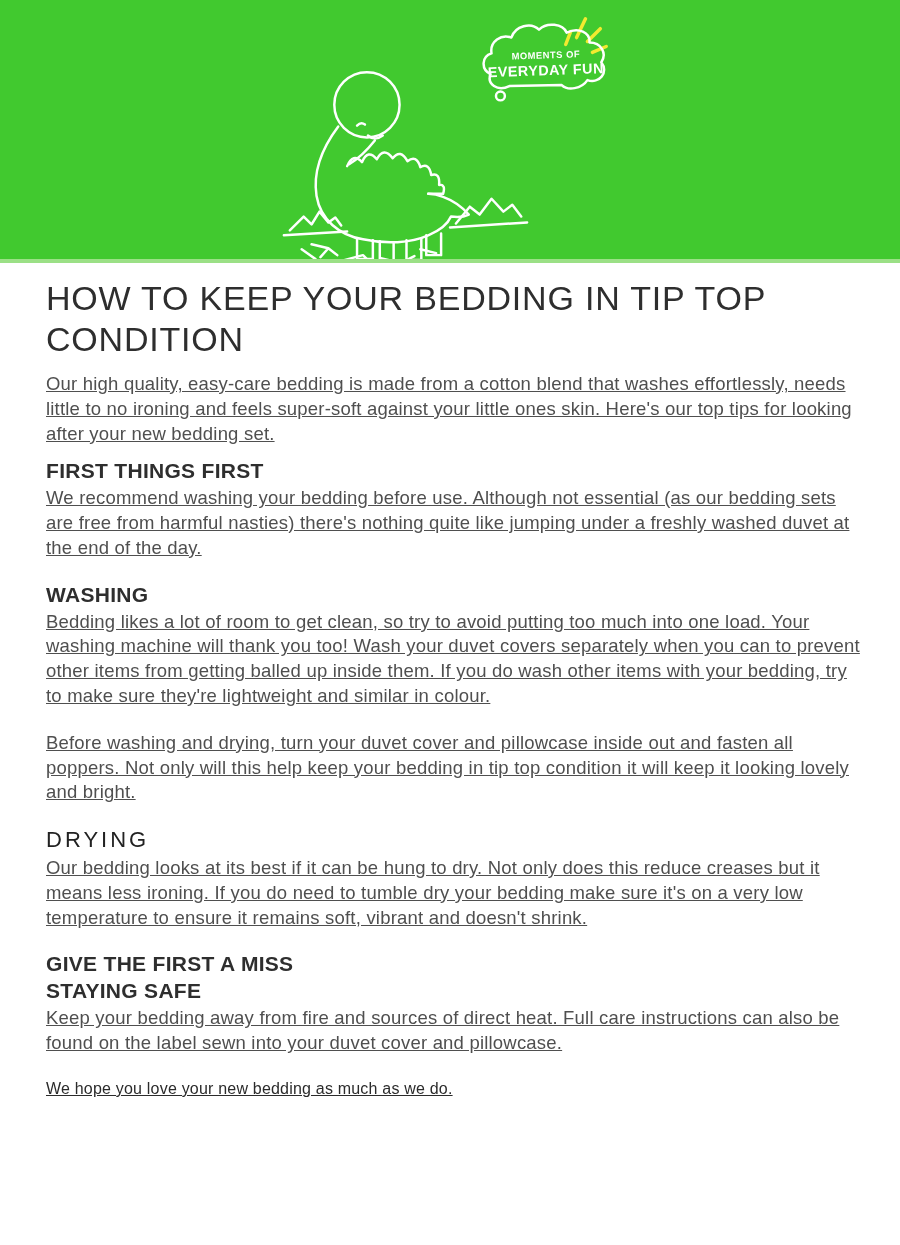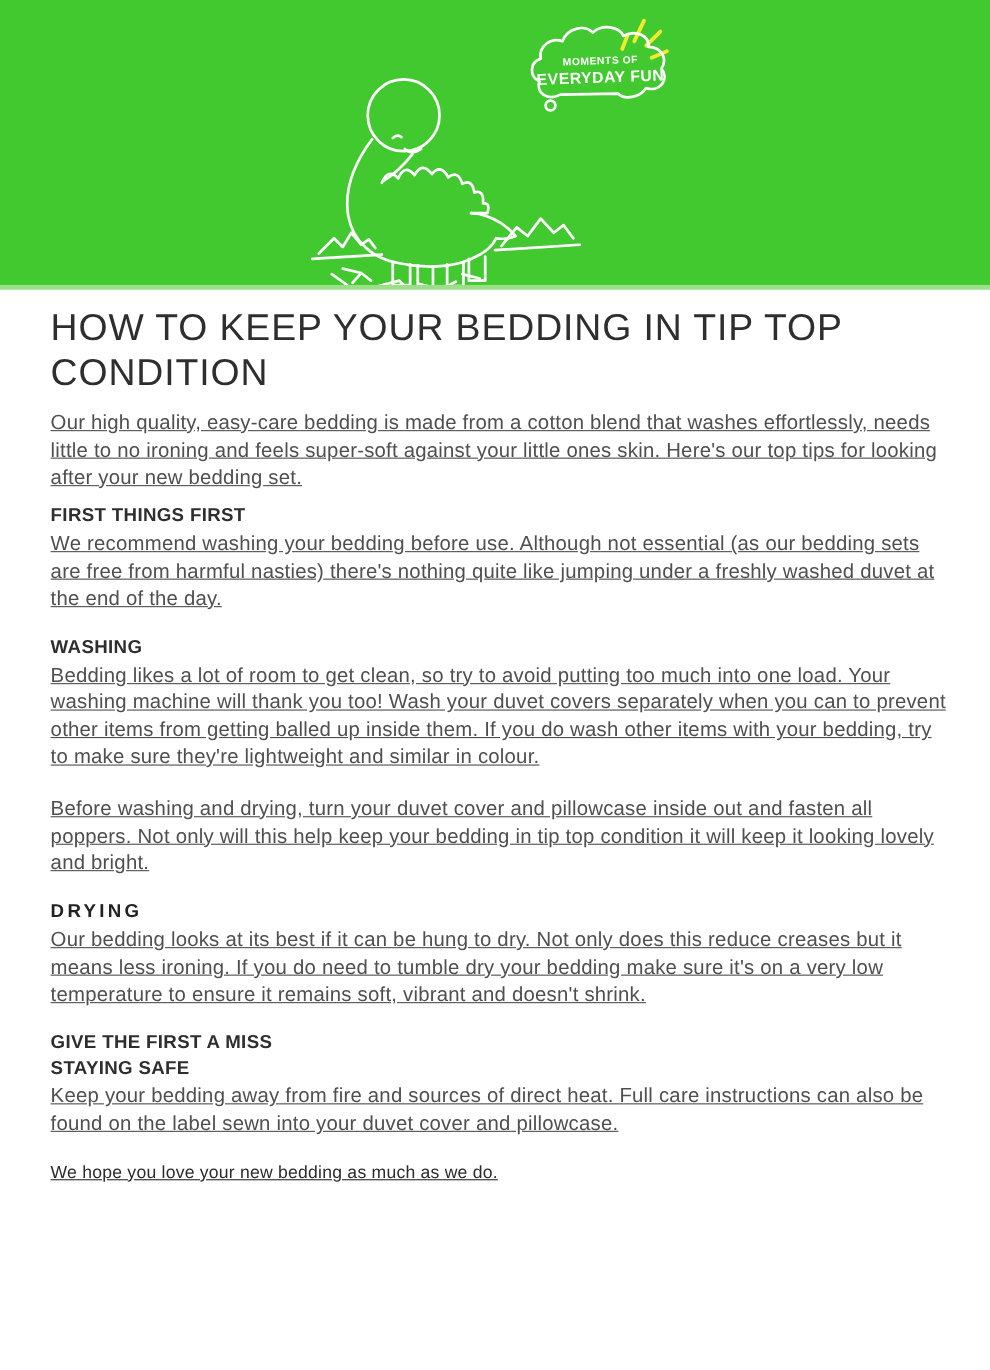--- a/index.html
+++ b/index.html
@@ -31,25 +31,25 @@
   .page-title {
     font-size: 34px; font-weight: 400; color: #2e2e2e;
     letter-spacing: 0.8px; line-height: 1.22; margin: 0 0 11px 0;
   }
   .content p {
     font-size: 18.5px; color: #4f4f4f; line-height: 1.34;
     letter-spacing: 0.2px; margin: 0 0 22px 0; text-decoration: underline;
   }
   p.intro { margin-bottom: 13px; }
   .section-heading {
-    font-size: 17px; font-weight: 700; color: #2e2e2e;
+    font-size: 21px; font-weight: 700; color: #2e2e2e;
     letter-spacing: 0.3px; margin: 0 0 3px 0;
   }
   .section-heading.spaced {
-    font-weight: 700; font-size: 17px; color: #222222; letter-spacing: 3px;
+    font-weight: 400; font-size: 22px; color: #222222; letter-spacing: 3px;
   }
   p.closing {
     font-size: 16px; color: #2b2b2b; letter-spacing: 0.2px; margin: 0;
   }
 </style>
 </head>
 <body>
 
 <div class="page">
 

